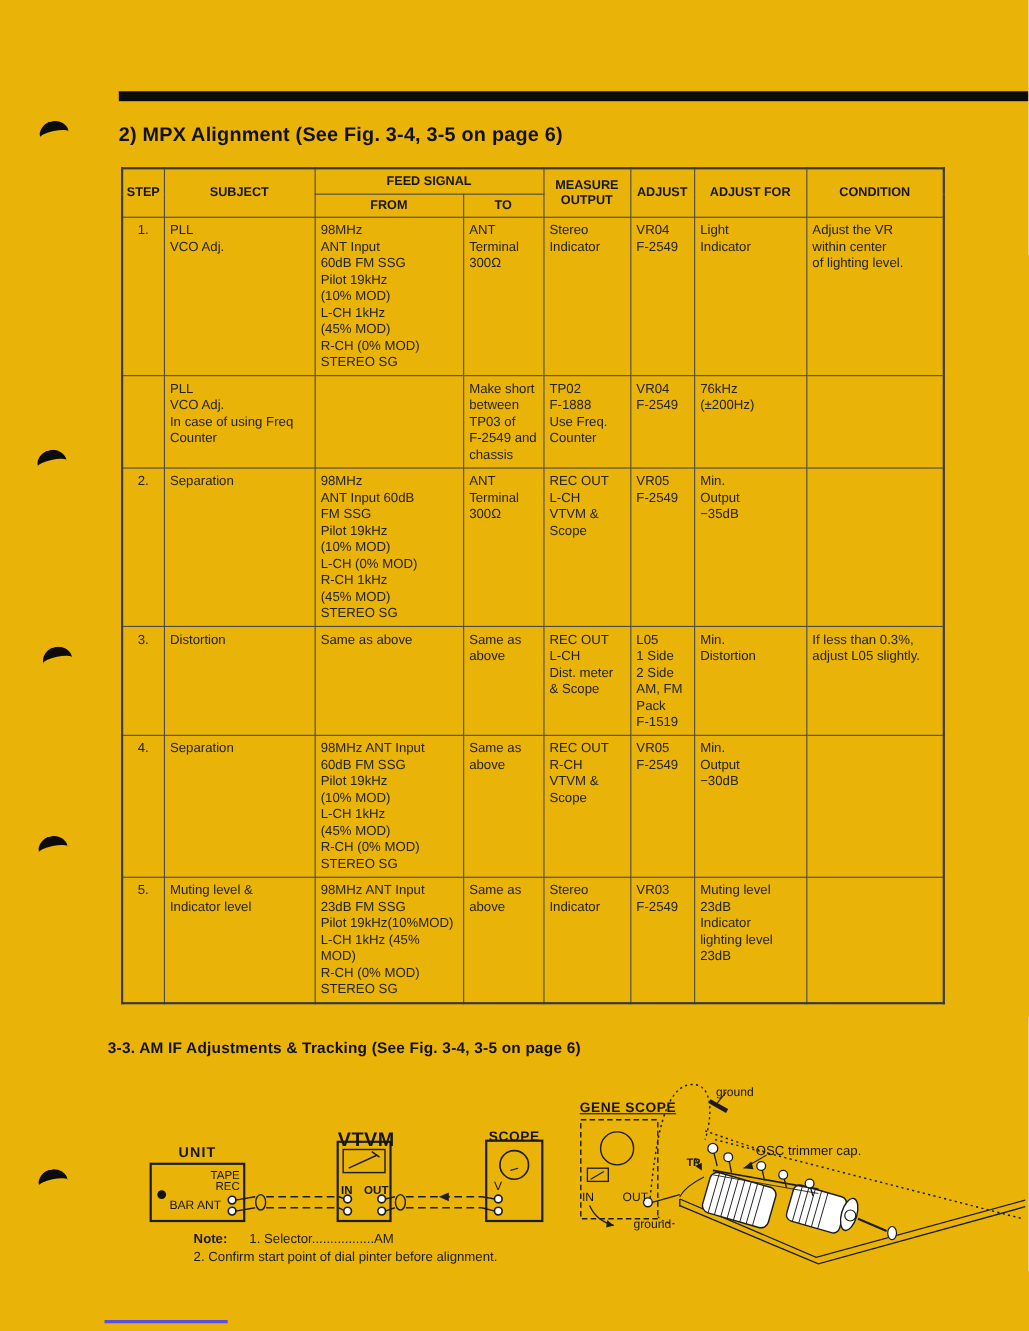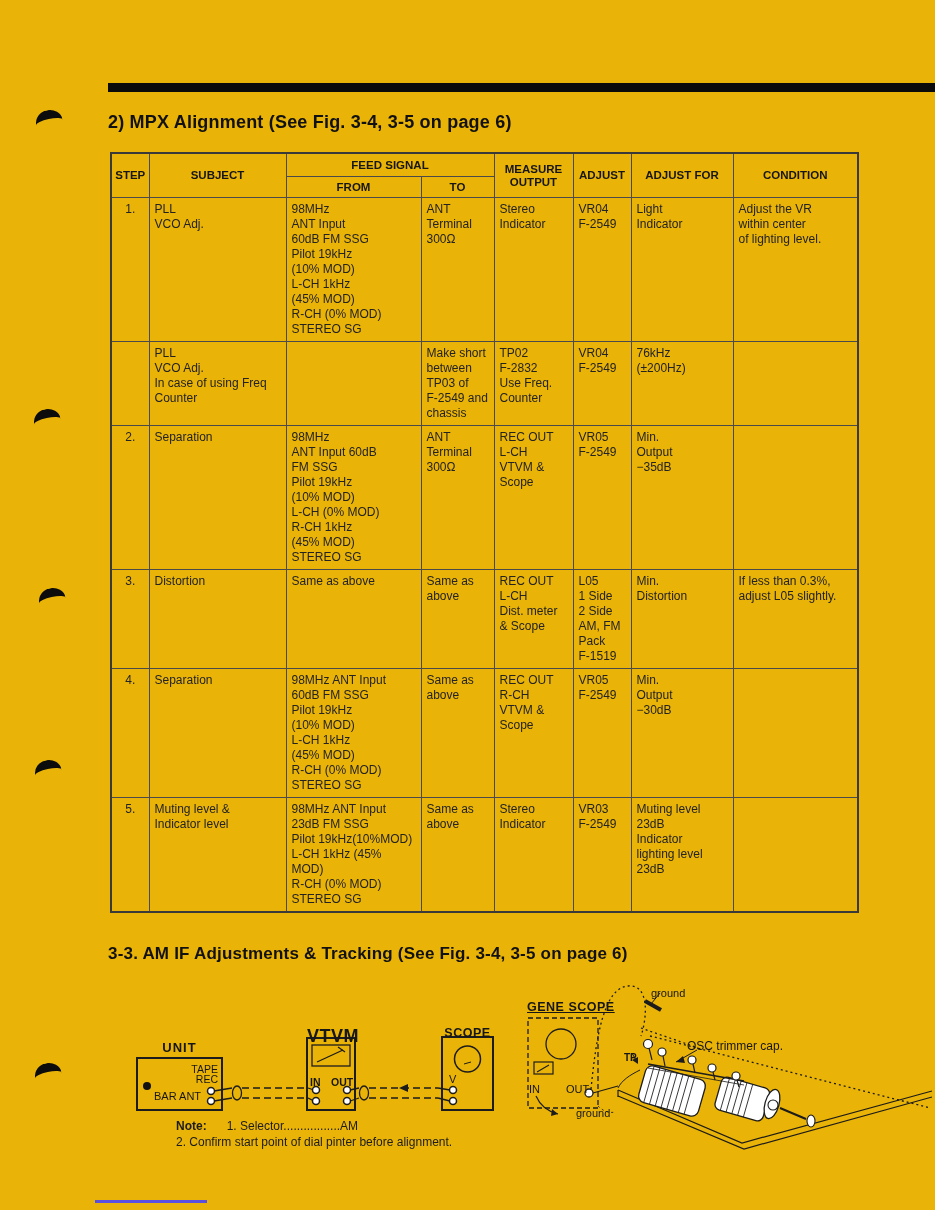--- a/index.html
+++ b/index.html
@@ -8,21 +8,21 @@
     font-family:"Liberation Sans", sans-serif; color:#1e1e1e; overflow:hidden;
   }
   .top-rule{position:absolute; left:108px; top:83px; width:827px; height:9px; background:#0b0b0b;}
   .mark{position:absolute; width:27px; height:16px; border-top:9px solid #0c0c0c; border-radius:50%; transform:rotate(-12deg);}
   .mark.m1{left:36px; top:110px;}
   .mark.m2{left:34px; top:409px;}
   .mark.m3{left:39px; top:588px;}
   .mark.m4{left:35px; top:760px;}
   .mark.m5{left:35px; top:1063px;}
   .h-mpx{position:absolute; left:108px; top:112px; font-size:18px; font-weight:bold; letter-spacing:0.2px; color:#111;}
-  .h-amif{position:absolute; left:108px; top:944px; font-size:17px; font-weight:bold; letter-spacing:0.2px; color:#111;}
+  .h-amif{position:absolute; left:98px; top:944px; font-size:14px; font-weight:bold; letter-spacing:0.2px; color:#111;}
 
   table.align{position:absolute; left:110px; top:152px; border-collapse:collapse; table-layout:fixed; width:747px; border:2px solid #3a3a3a;}
   table.align th, table.align td{border:1px solid #4a4a4a; vertical-align:top; padding:4px 5px; font-size:12px; line-height:15px; color:#232323; white-space:pre-line; overflow:hidden;}
   table.align th{font-weight:bold; text-align:center; vertical-align:middle; font-size:11.5px; line-height:13px; padding:2px 2px; color:#161616;}
   tr.hrow1 th{height:18px;}
   tr.hrow2 th{height:16px;margin-left:36px;}
   td.step{text-align:center;}
   tr.r0{height:135px;} tr.r1{height:83px;} tr.r2{height:135px;}
   tr.r3{height:95px;} tr.r4{height:125px;} tr.r5{height:97px;}
   td.vpad{padding-top:26px;}
@@ -125,21 +125,21 @@
 VCO Adj.
 In case of using Freq
 Counter</td>
         <td></td>
         <td>Make short
 between
 TP03 of
 F-2549 and
 chassis</td>
         <td>TP02
-F-2832
+F-1888
 Use Freq.
 Counter</td>
         <td>VR04
 F-2549</td>
         <td>76kHz
 (±200Hz)</td>
         <td></td>
       </tr>
       <tr class="r2">
         <td class="step">2.</td>

